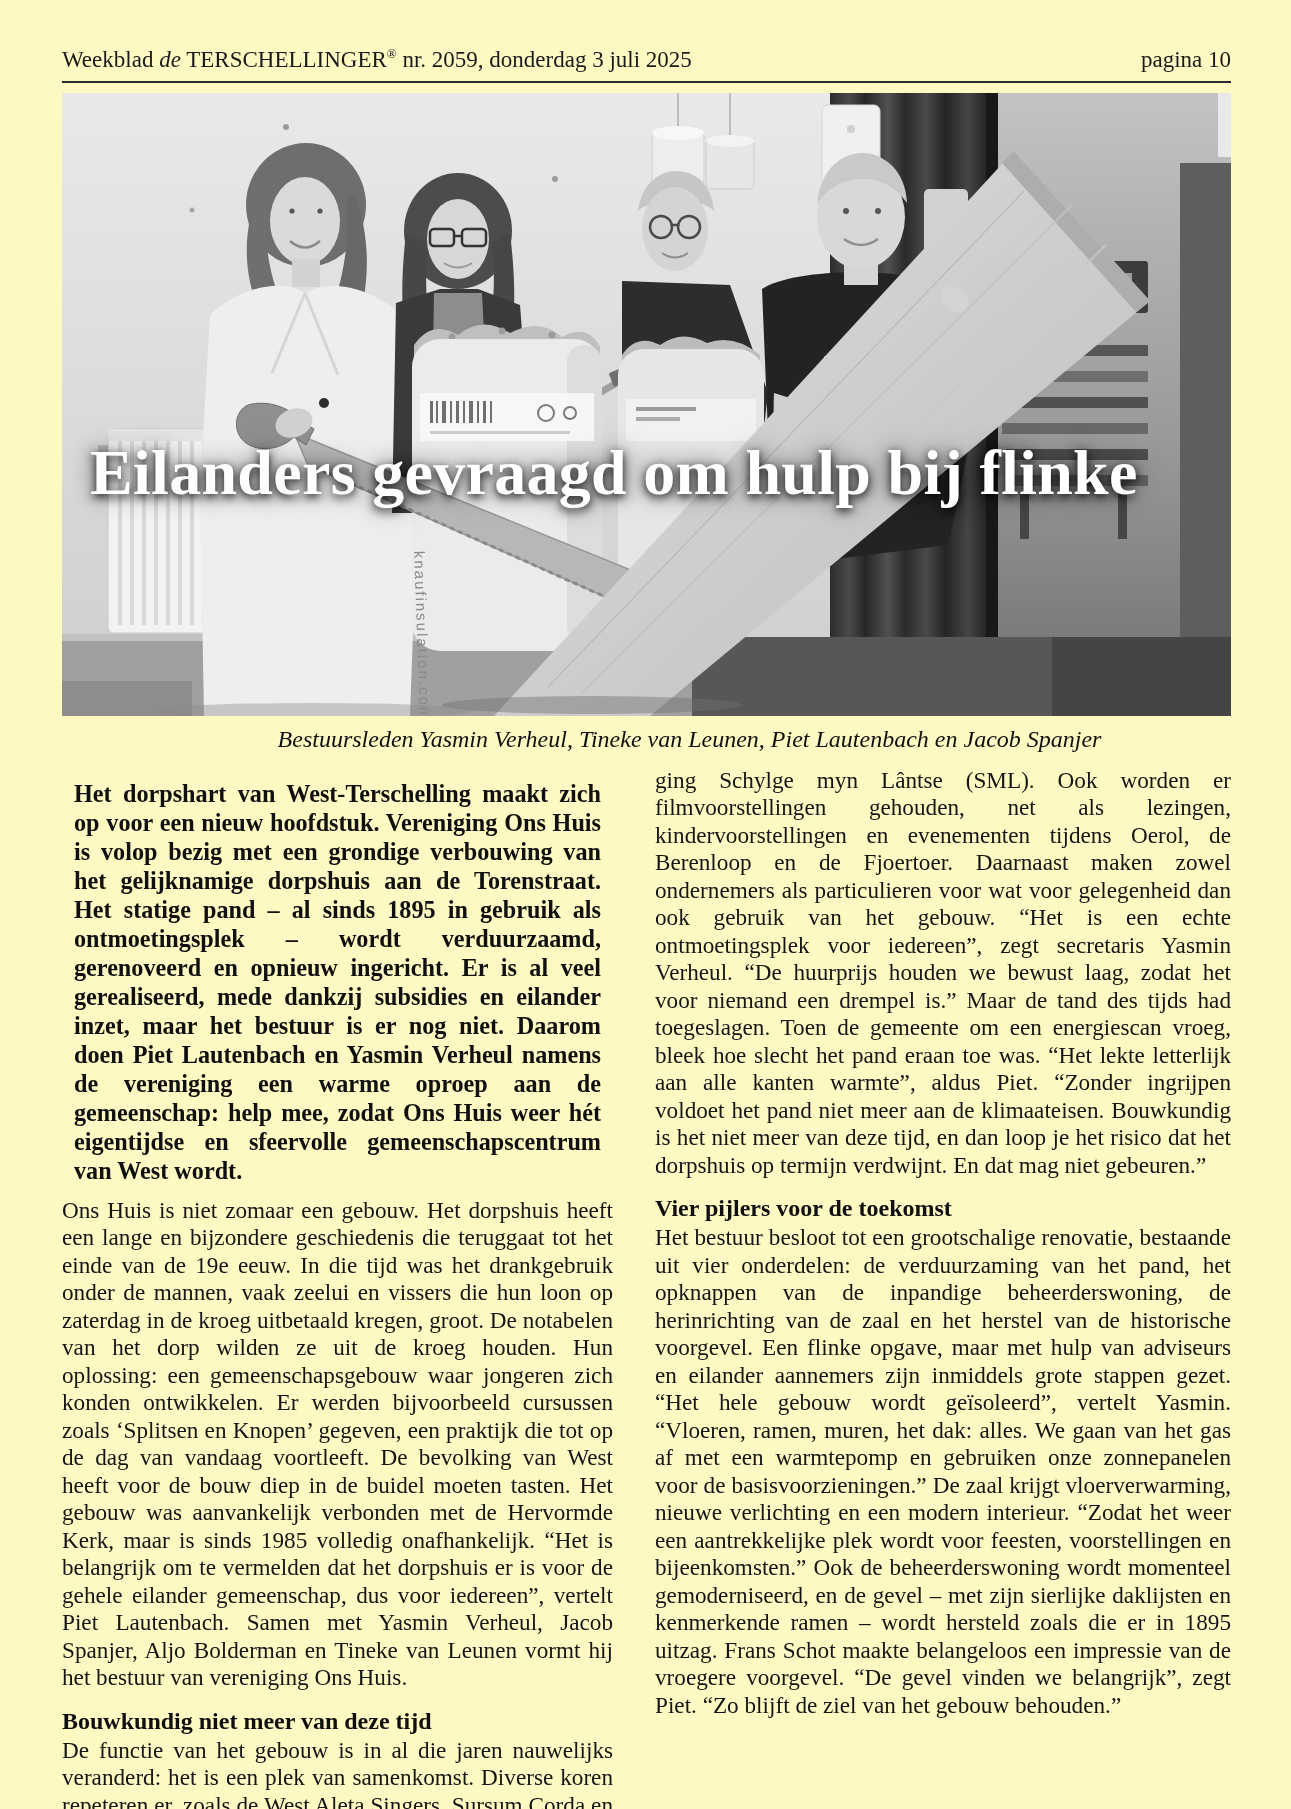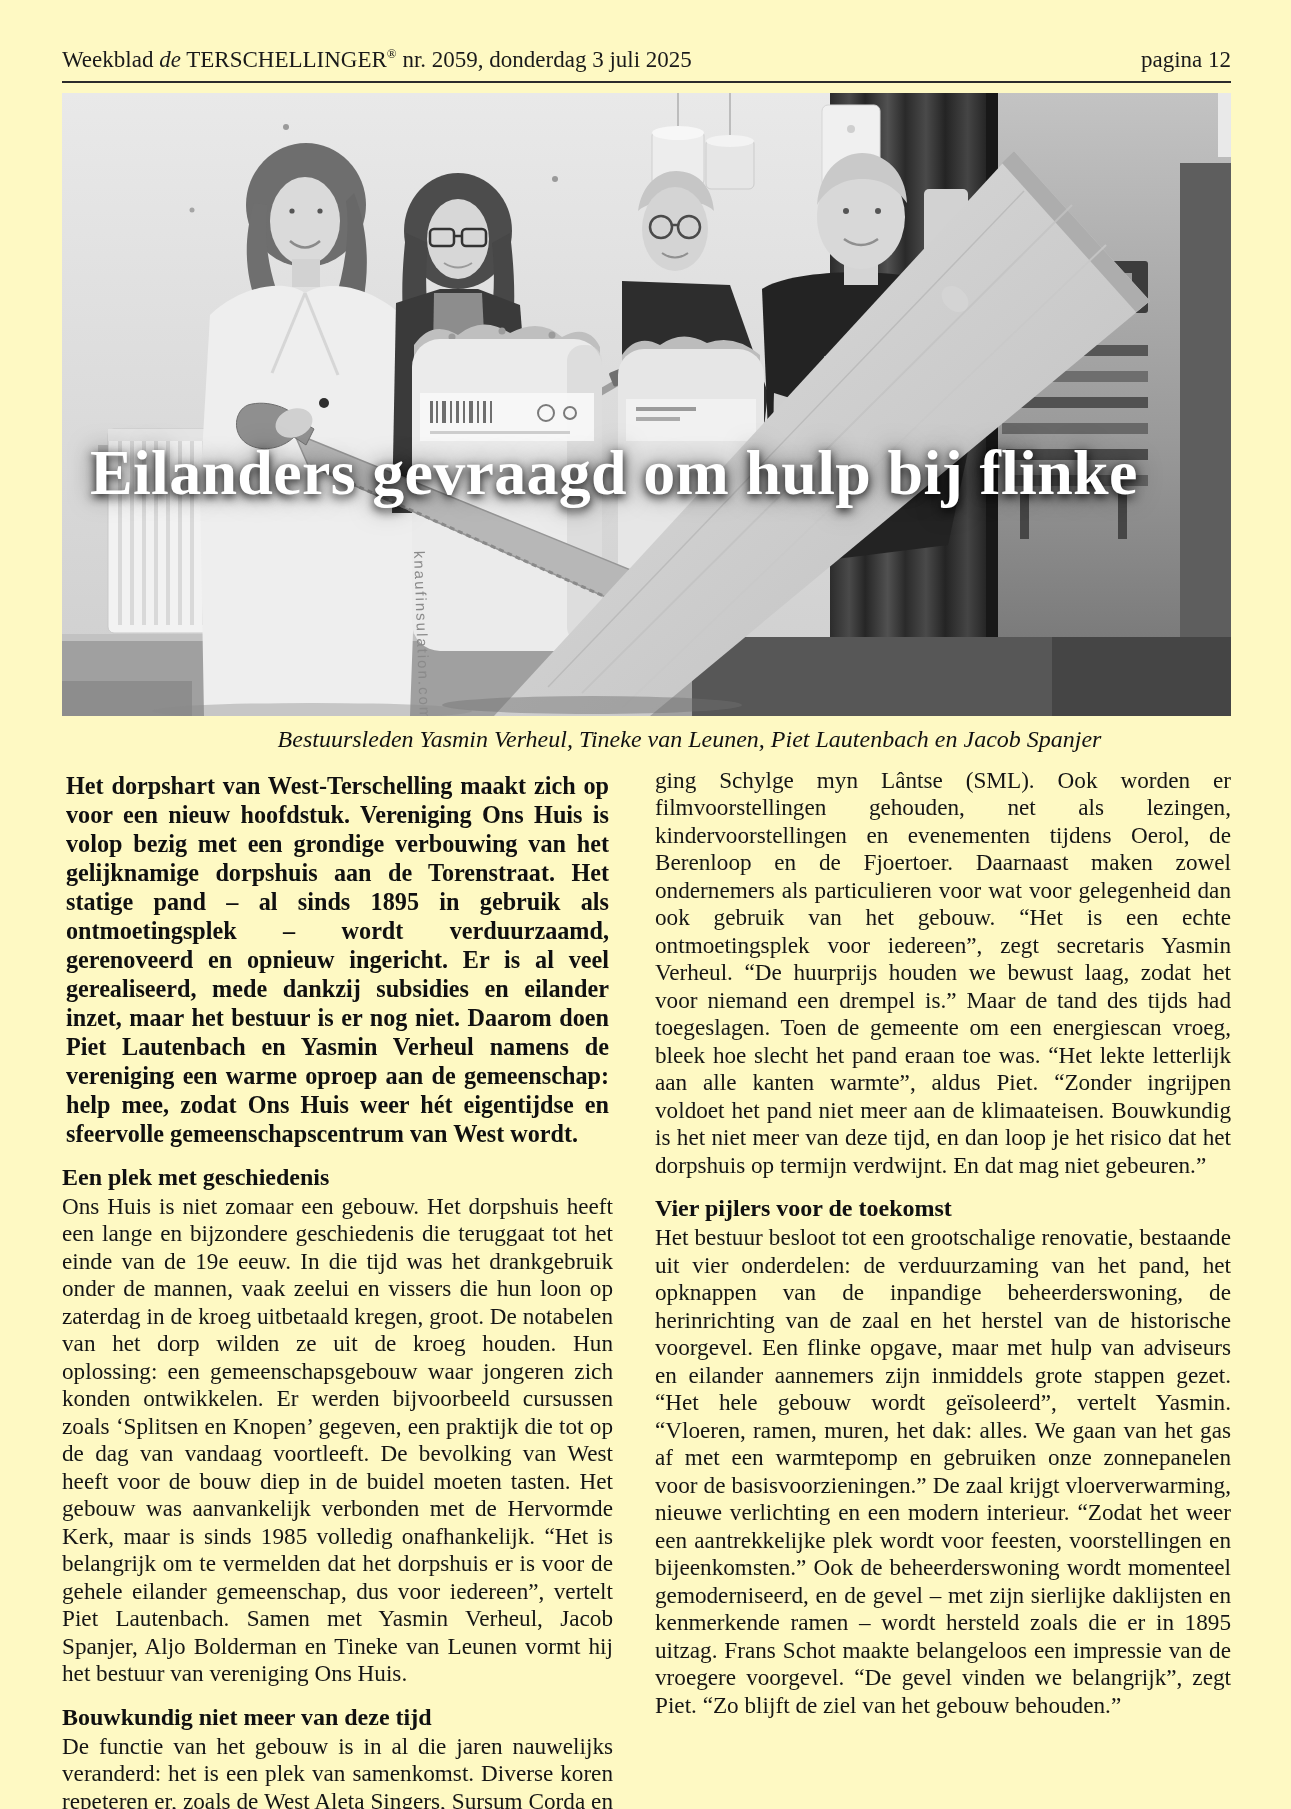--- a/index.html
+++ b/index.html
@@ -24,37 +24,37 @@
   .headline{font-weight:bold;font-size:64px;line-height:54px;margin-top:5px;letter-spacing:.3px;
     text-shadow:0 3px 10px rgba(0,0,0,.9),0 0 24px rgba(0,0,0,.6);}
   
   .caption{margin-top:10px;font-style:italic;font-size:24px;text-align:center;
     padding-left:86px;color:#111;}
   
   .columns{display:flex;gap:42px;margin-top:14px;}
   .col-left{width:551px;}
   .col-right{width:576px;}
   p.body{font-size:23.2px;line-height:27.5px;text-align:justify;margin:0;color:#151515;}
-  p.intro{font-size:24.2px;line-height:29px;font-weight:bold;text-align:justify;margin:4px;color:#101010;}
+  p.intro{font-size:24.2px;line-height:29px;font-weight:bold;text-align:justify;margin:12px;color:#101010;}
   h3.subhead{font-size:24px;line-height:27px;font-weight:bold;margin:16px 0 2px 0;color:#101010;}
 </style>
 </head>
 <body>
 
 <div class="page">
   <div class="content">
 
     <div class="masthead">
       <div>
         <span>Weekblad</span>
         <span class="it">de</span>
         <span>TERSCHELLINGER</span><sup>®</sup>
         <span>nr. 2059, donderdag 3 juli 2025</span>
       </div>
-      <div>pagina 12</div>
+      <div>pagina 10</div>
     </div>
     <hr class="rule">
 
     <div class="photo">
       <svg viewBox="0 0 1169 623" preserveAspectRatio="none">
         <defs>
           <linearGradient id="gWall" x1="0" y1="0" x2="0" y2="1">
             <stop offset="0" stop-color="#e9e9e9"></stop>
               <stop offset="1" stop-color="#cecece"></stop>
           </linearGradient>
@@ -279,21 +279,20 @@
           <div>Eilanders gevraagd om hulp bij flinke</div>
         </div>
       </div>
     </div>
 
     <div class="caption">Bestuursleden Yasmin Verheul, Tineke van Leunen, Piet Lautenbach en Jacob Spanjer</div>
 
     <div class="columns">
       <div class="col-left">
         <p class="intro">Het dorpshart van West-Terschelling maakt zich op voor een nieuw hoofdstuk. Vereniging Ons Huis is volop bezig met een grondige verbouwing van het gelijknamige dorpshuis aan de Torenstraat. Het statige pand – al sinds 1895 in gebruik als ontmoetingsplek – wordt verduurzaamd, gerenoveerd en opnieuw ingericht. Er is al veel gerealiseerd, mede dankzij subsidies en eilander inzet, maar het bestuur is er nog niet. Daarom doen Piet Lautenbach en Yasmin Verheul namens de vereniging een warme oproep aan de gemeenschap: help mee, zodat Ons Huis weer hét eigentijdse en sfeervolle gemeenschapscentrum van West wordt.</p>
-        <h3 class="subhead">Een plek met geschiedenis</h3>
         <p class="body">Ons Huis is niet zomaar een gebouw. Het dorpshuis heeft een lange en bijzondere geschiedenis die teruggaat tot het einde van de 19e eeuw. In die tijd was het drankgebruik onder de mannen, vaak zeelui en vissers die hun loon op zaterdag in de kroeg uitbetaald kregen, groot. De notabelen van het dorp wilden ze uit de kroeg houden. Hun oplossing: een gemeenschapsgebouw waar jongeren zich konden ontwikkelen. Er werden bijvoorbeeld cursussen zoals ‘Splitsen en Knopen’ gegeven, een praktijk die tot op de dag van vandaag voortleeft. De bevolking van West heeft voor de bouw diep in de buidel moeten tasten. Het gebouw was aanvankelijk verbonden met de Hervormde Kerk, maar is sinds 1985 volledig onafhankelijk. “Het is belangrijk om te vermelden dat het dorpshuis er is voor de gehele eilander gemeenschap, dus voor iedereen”, vertelt Piet Lautenbach. Samen met Yasmin Verheul, Jacob Spanjer, Aljo Bolderman en Tineke van Leunen vormt hij het bestuur van vereniging Ons Huis.</p>
         <h3 class="subhead">Bouwkundig niet meer van deze tijd</h3>
         <p class="body">De functie van het gebouw is in al die jaren nauwelijks veranderd: het is een plek van samenkomst. Diverse koren repeteren er, zoals de West Aleta Singers, Sursum Corda en Corvee. Er wordt vergaderd door onder meer Stichting Ons Schellingerland (SOS) en cultuurhistorische vereni-</p>
       </div>
       <div class="col-right">
         <p class="body">ging Schylge myn Lântse (SML). Ook worden er filmvoorstellingen gehouden, net als lezingen, kindervoorstellingen en evenementen tijdens Oerol, de Berenloop en de Fjoertoer. Daarnaast maken zowel ondernemers als particulieren voor wat voor gelegenheid dan ook gebruik van het gebouw. “Het is een echte ontmoetingsplek voor iedereen”, zegt secretaris Yasmin Verheul. “De huurprijs houden we bewust laag, zodat het voor niemand een drempel is.” Maar de tand des tijds had toegeslagen. Toen de gemeente om een energiescan vroeg, bleek hoe slecht het pand eraan toe was. “Het lekte letterlijk aan alle kanten warmte”, aldus Piet. “Zonder ingrijpen voldoet het pand niet meer aan de klimaateisen. Bouwkundig is het niet meer van deze tijd, en dan loop je het risico dat het dorpshuis op termijn verdwijnt. En dat mag niet gebeuren.”</p>
         <h3 class="subhead">Vier pijlers voor de toekomst</h3>
         <p class="body">Het bestuur besloot tot een grootschalige renovatie, bestaande uit vier onderdelen: de verduurzaming van het pand, het opknappen van de inpandige beheerderswoning, de herinrichting van de zaal en het herstel van de historische voorgevel. Een flinke opgave, maar met hulp van adviseurs en eilander aannemers zijn inmiddels grote stappen gezet. “Het hele gebouw wordt geïsoleerd”, vertelt Yasmin. “Vloeren, ramen, muren, het dak: alles. We gaan van het gas af met een warmtepomp en gebruiken onze zonnepanelen voor de basisvoorzieningen.” De zaal krijgt vloerverwarming, nieuwe verlichting en een modern interieur. “Zodat het weer een aantrekkelijke plek wordt voor feesten, voorstellingen en bijeenkomsten.” Ook de beheerderswoning wordt momenteel gemoderniseerd, en de gevel – met zijn sierlijke daklijsten en kenmerkende ramen – wordt hersteld zoals die er in 1895 uitzag. Frans Schot maakte belangeloos een impressie van de vroegere voorgevel. “De gevel vinden we belangrijk”, zegt Piet. “Zo blijft de ziel van het gebouw behouden.”</p>
       </div>
     </div>

